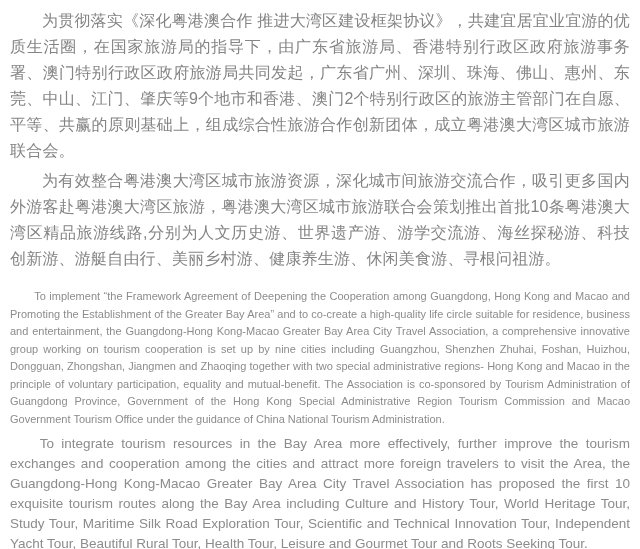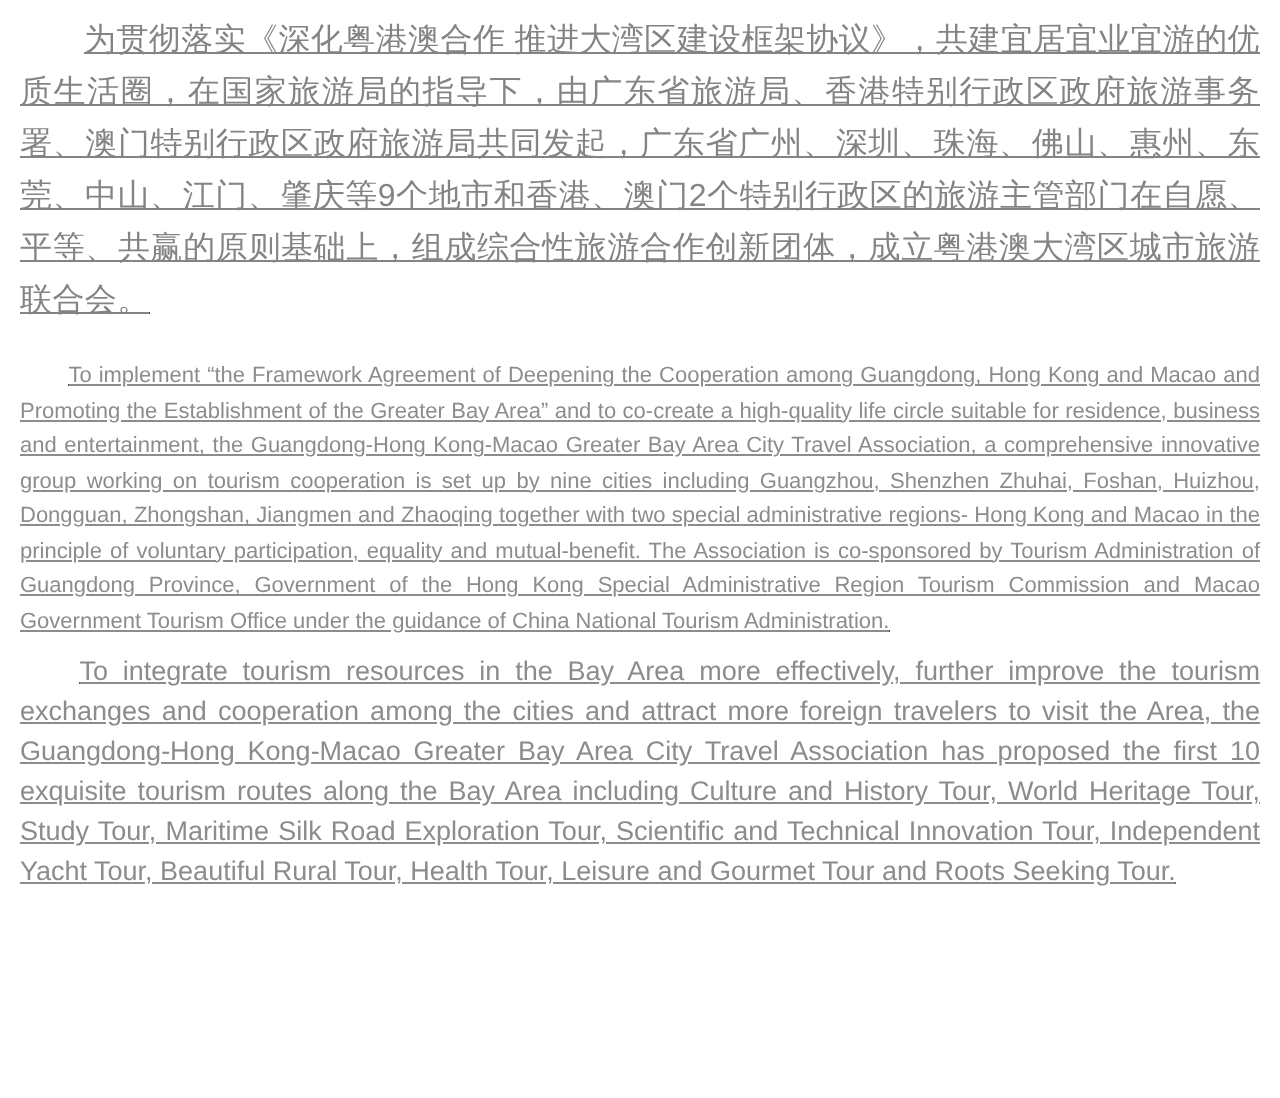--- a/index.html
+++ b/index.html
@@ -1,15 +1,15 @@
 <!DOCTYPE html>
 <html style="--page-bg: #ffffff; --zh-color: #848484; --en-color: #8c8c8c;"><head>
 <meta charset="utf-8">
 <style>
-  * { box-sizing: border-box; text-decoration: underline; }
+  * { box-sizing: border-box; }
   html, body {
     margin: 0;
     padding: 0;
   }
   body {
     width: 640px;
     height: 549px;
     overflow: hidden;
     background: var(--page-bg, #ffffff);
     font-family: "Liberation Sans", "DejaVu Sans", sans-serif;
@@ -50,18 +50,19 @@
     font-size: 13.5px;
     line-height: 20px;
   }
 </style>
 </head>
 <body>
 
 <div class="page">
   <section class="zh-section">
     <p class="zh-para">为贯彻落实《深化粤港澳合作 推进大湾区建设框架协议》，共建宜居宜业宜游的优质生活圈，在国家旅游局的指导下，由广东省旅游局、香港特别行政区政府旅游事务署、澳门特别行政区政府旅游局共同发起，广东省广州、深圳、珠海、佛山、惠州、东莞、中山、江门、肇庆等9个地市和香港、澳门2个特别行政区的旅游主管部门在自愿、平等、共赢的原则基础上，组成综合性旅游合作创新团体，成立粤港澳大湾区城市旅游联合会。</p>
+    <p class="zh-para">为有效整合粤港澳大湾区城市旅游资源，深化城市间旅游交流合作，吸引更多国内外游客赴粤港澳大湾区旅游，粤港澳大湾区城市旅游联合会策划推出首批10条粤港澳大湾区精品旅游线路,分别为人文历史游、世界遗产游、游学交流游、海丝探秘游、科技创新游、游艇自由行、美丽乡村游、健康养生游、休闲美食游、寻根问祖游。</p>
   </section>
   <section class="en-section">
     <p class="en-para en-para-1">To implement “the Framework Agreement of Deepening the Cooperation among Guangdong, Hong Kong and Macao and Promoting the Establishment of the Greater Bay Area” and to co-create a high-quality life circle suitable for residence, business and entertainment, the Guangdong-Hong Kong-Macao Greater Bay Area City Travel Association, a comprehensive innovative group working on tourism cooperation is set up by nine cities including Guangzhou, Shenzhen Zhuhai, Foshan, Huizhou, Dongguan, Zhongshan, Jiangmen and Zhaoqing together with two special administrative regions- Hong Kong and Macao in the principle of voluntary participation, equality and mutual-benefit. The Association is co-sponsored by Tourism Administration of Guangdong Province, Government of the Hong Kong Special Administrative Region Tourism Commission and Macao Government Tourism Office under the guidance of China National Tourism Administration.</p>
     <p class="en-para en-para-2">To integrate tourism resources in the Bay Area more effectively, further improve the tourism exchanges and cooperation among the cities and attract more foreign travelers to visit the Area, the Guangdong-Hong Kong-Macao Greater Bay Area City Travel Association has proposed the first 10 exquisite tourism routes along the Bay Area including Culture and History Tour, World Heritage Tour, Study Tour, Maritime Silk Road Exploration Tour, Scientific and Technical Innovation Tour, Independent Yacht Tour, Beautiful Rural Tour, Health Tour, Leisure and Gourmet Tour and Roots Seeking Tour.</p>
   </section>
 </div>
 
 </body></html>

